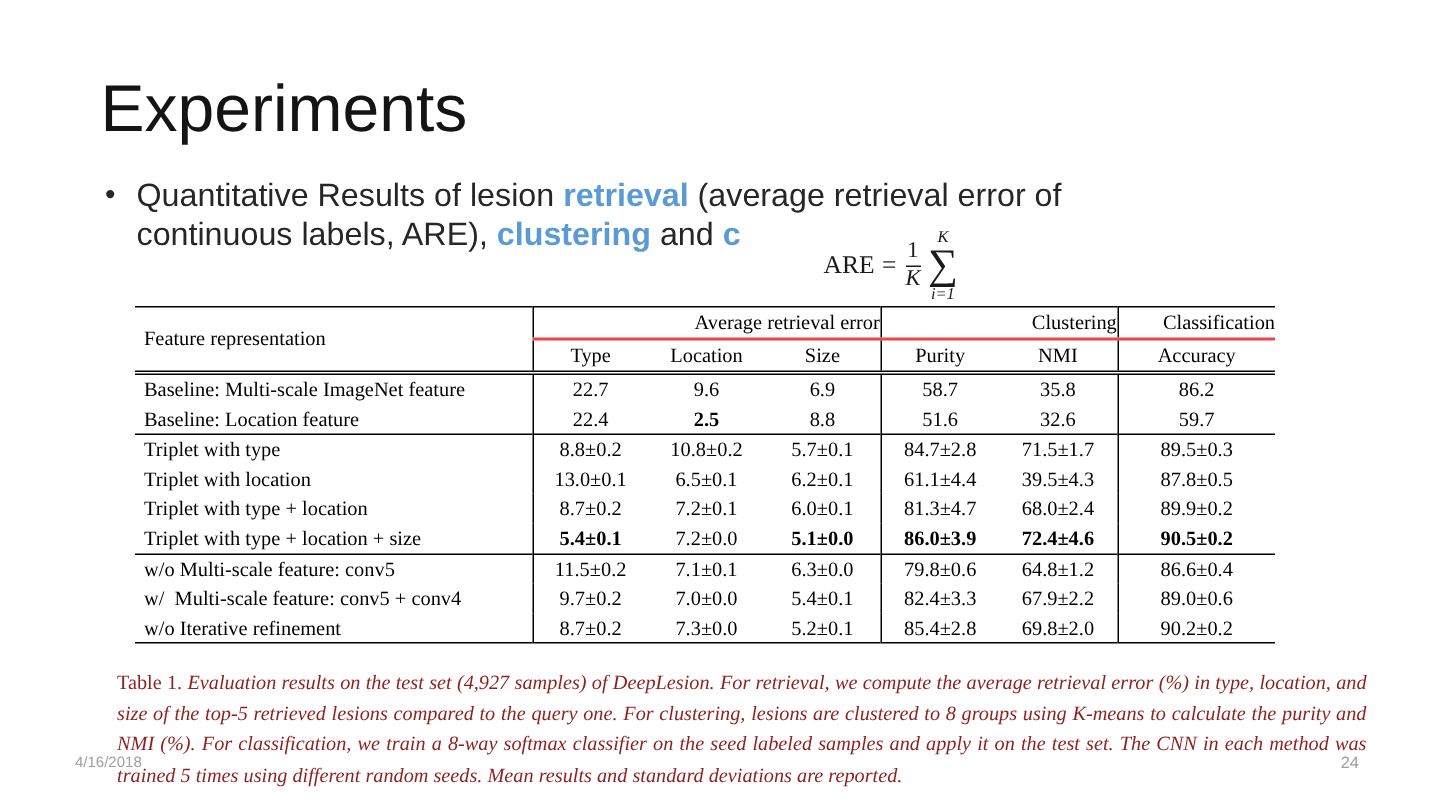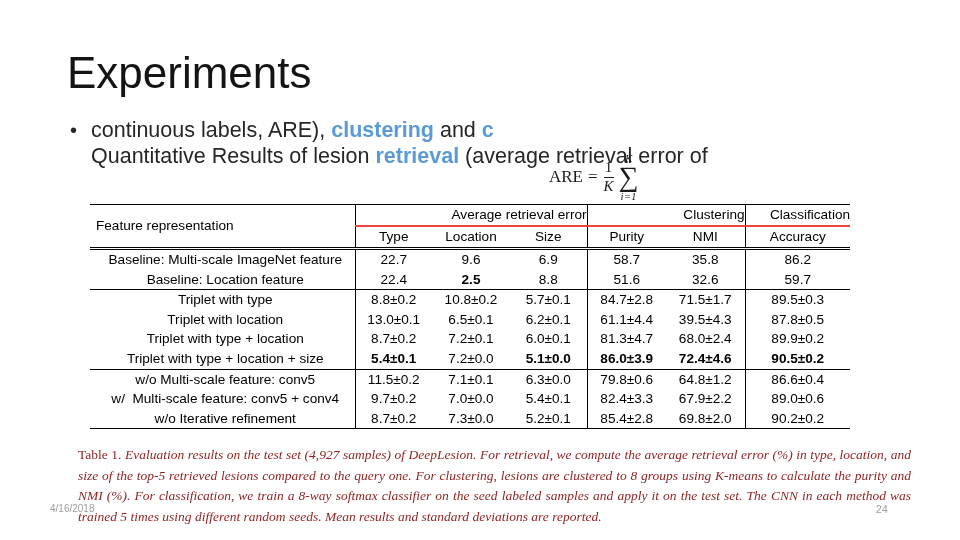--- a/index.html
+++ b/index.html
@@ -32,60 +32,60 @@
   .expr { white-space:nowrap; }
   .expr .norm { font-size:18px; }
   .bt { font-weight:700; }
   .sup { font-size:11px; vertical-align:6px; font-style:italic; }
   .supsub { display:inline-flex; flex-direction:column; align-items:flex-start; font-size:10.5px;
             line-height:1; vertical-align:-5px; font-style:italic; }
   .nsub { font-size:11px; vertical-align:-4px; }
 
   
   .results { position:absolute; left:90px; top:204px; width:760px; border-collapse:collapse;
-             table-layout:fixed; font-family:Liberation Sans, sans-serif;
+             table-layout:fixed; font-family:Liberation Serif, serif;
              font-size:13.6px; color:#000;
              border-top:1.5px solid #000; border-bottom:1.5px solid #000; }
   .results th, .results td { padding:0; font-weight:400; }
   .results thead th { height:20px; line-height:20px; text-align:center; }
   .results thead th.lblh { text-align:left; padding-left:6px; }
   .results thead tr.r1 th.gh { border-bottom:2px solid #ef4444;text-align:right; }
   .results thead th.dbl { border-bottom:3.5px double #000; }
   .results td { height:19.6px; line-height:19.6px; }
-  .results td.lbl { text-align:center; padding-left:6px; white-space:pre; }
+  .results td.lbl { text-align:left; padding-left:6px; white-space:pre; }
   .results td.num { text-align:center; }
   .results .vl { border-left:1px solid #000; }
   .results tr.gstart td { border-top:1.5px solid #000; }
   .results .b { font-weight:700; }
   col.c0{width:265px} col.c1{width:77px} col.c2{width:78px} col.c3{width:77px}
   col.c4{width:79px} col.c5{width:79px} col.c6{width:105px}
 
   
   .caption { position:absolute; left:64px; top:431px; width:833px; margin:14px;
              font-family:"Liberation Serif","DejaVu Serif",serif; font-size:13.5px;
              line-height:20.5px; color:var(--caption-color); text-align:justify; }
   .cap-label { font-style:normal; }
   .cap-text { font-style:italic; }
 
   
   .f-date { position:absolute; left:50px; top:503px; font-size:10px; color:#9e9e9e; }
-  .f-page { position:absolute; right:72px; top:503px; font-size:11px; color:#9e9e9e; }
+  .f-page { position:absolute; right:54px; top:503px; font-size:11px; color:#9e9e9e; }
 </style>
 </head>
 <body>
 
 <div class="slide">
 
   <h1 class="title">Experiments</h1>
 
   <div class="bullet">
     <span class="marker">•</span>
     <div class="bullet-lines" id="bullet-lines">
+        <div><span>Quantitative Results of lesion </span><span class="accent">retrieval</span><span> (average retrieval error of</span></div>
         <div><span>continuous labels, ARE), </span><span class="accent">clustering</span><span> and </span><span class="accent">c</span></div>
-        <div><span>Quantitative Results of lesion </span><span class="accent">retrieval</span><span> (average retrieval error of</span></div>
       </div>
   </div>
 
   <div class="formula">
     <span class="lhs">ARE</span>
     <span class="eq">=</span>
     <span class="frac">
       <span class="num">1</span>
       <span class="bar"></span>
       <span class="den">K</span>

